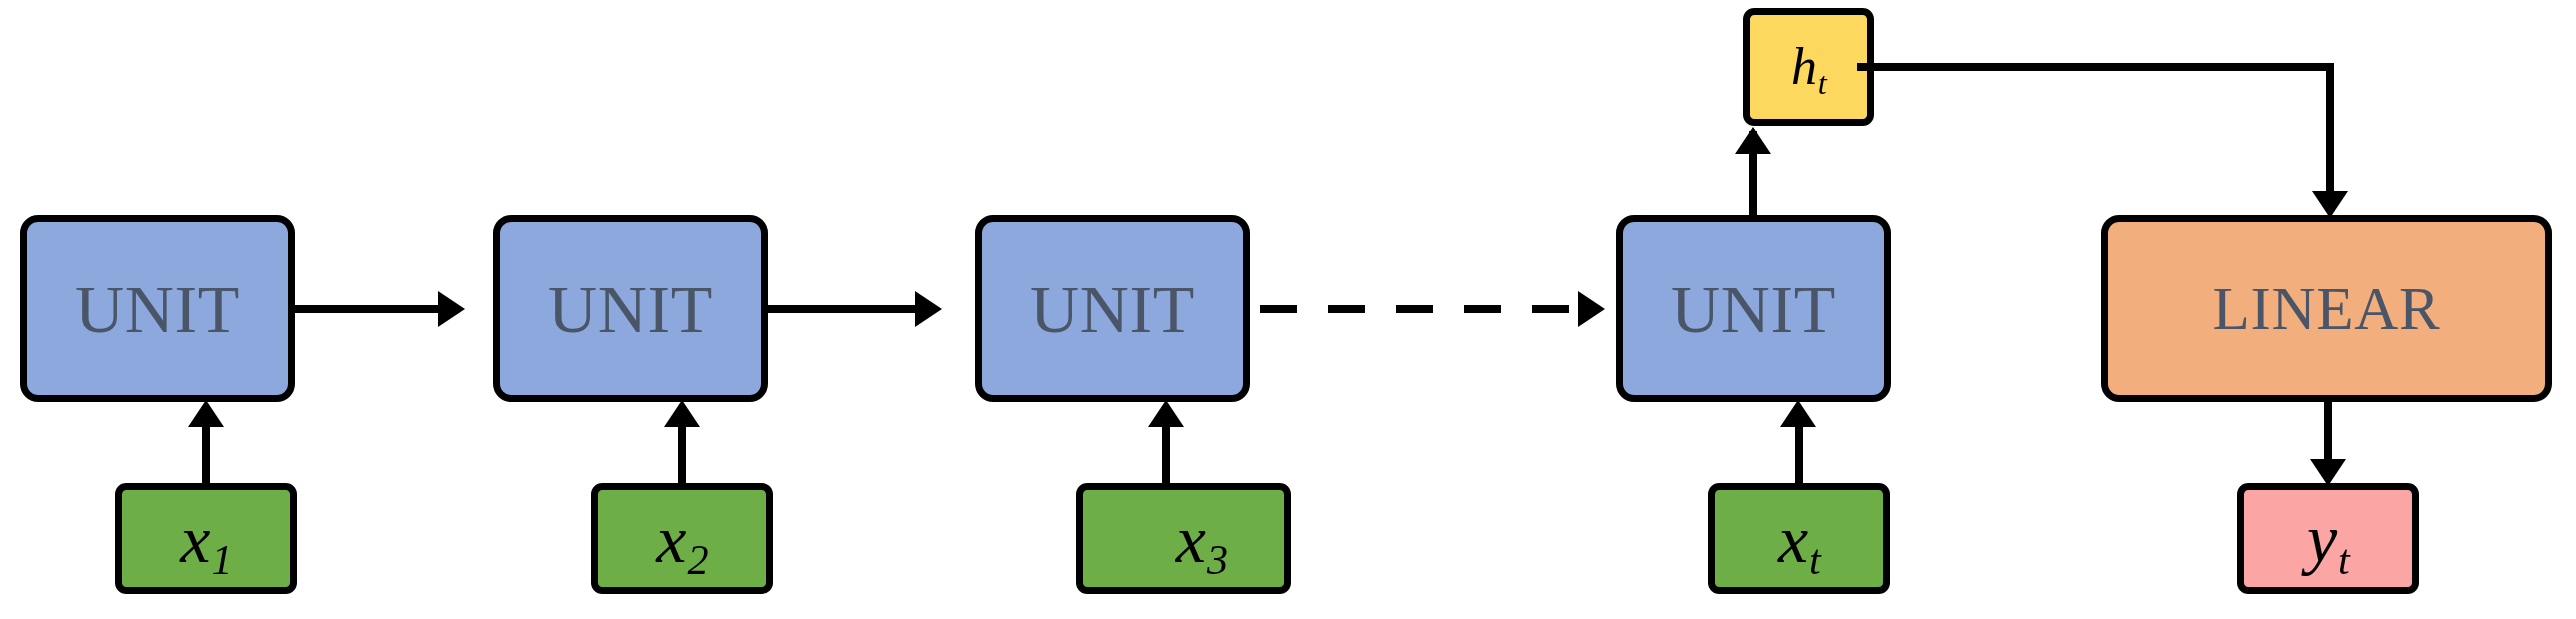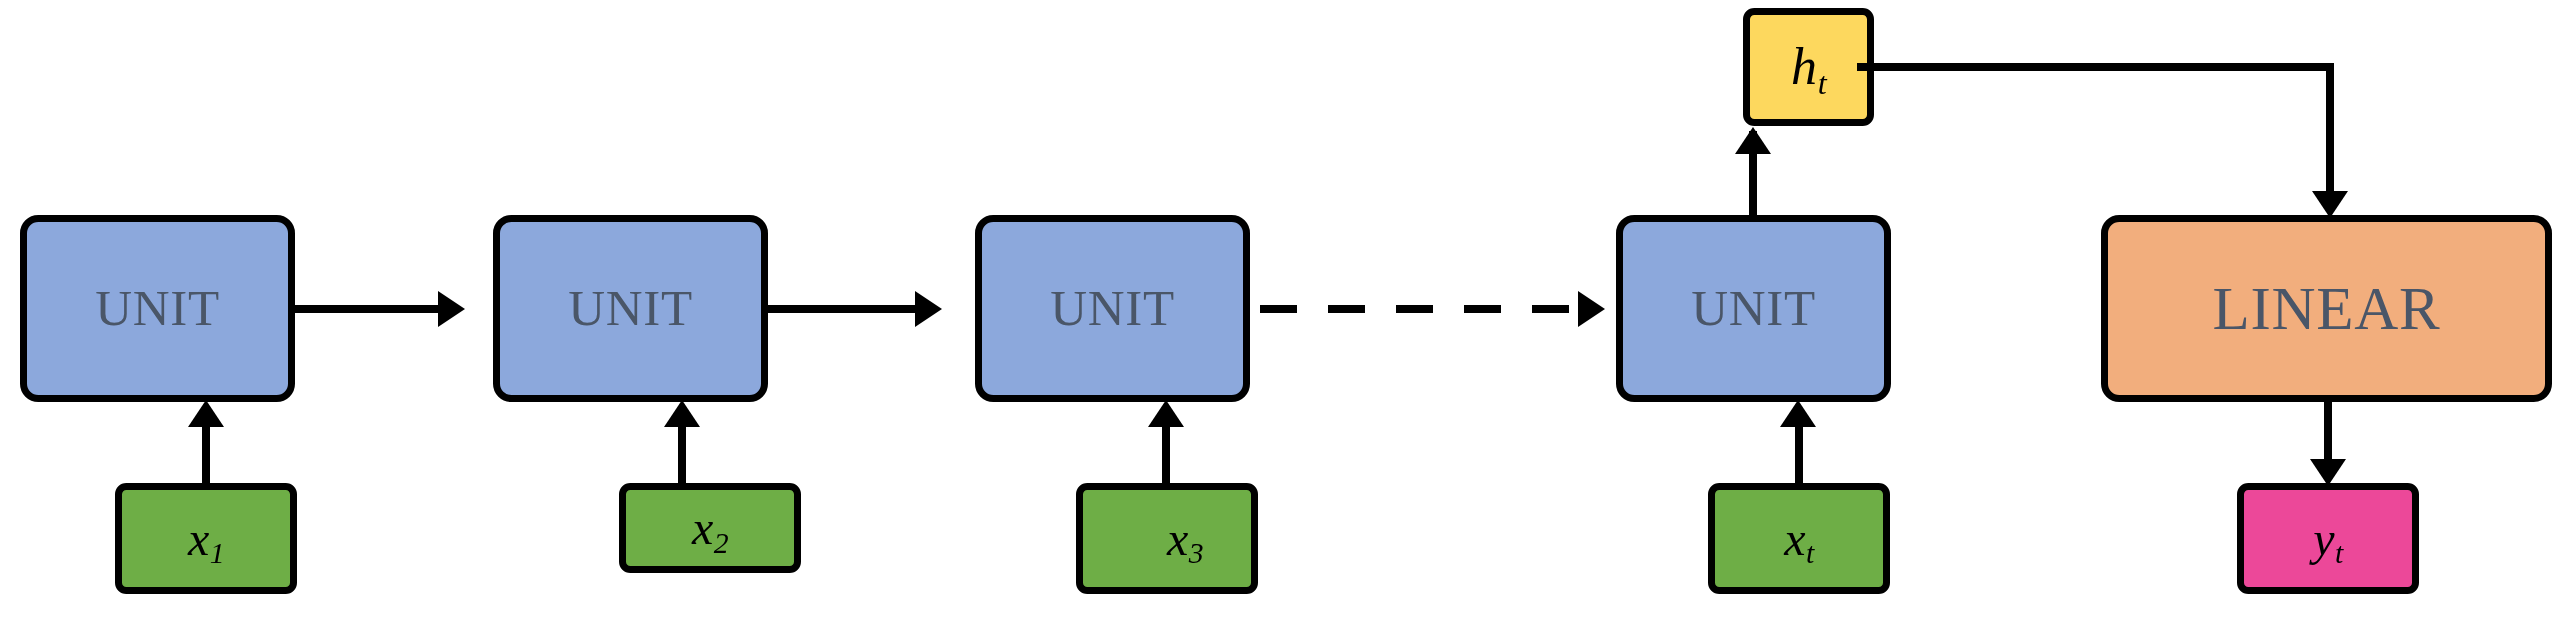--- a/index.html
+++ b/index.html
@@ -26,53 +26,53 @@
     border: 7.7px solid #000000;
     border-radius: 18.3px;
     line-height: 1;
     white-space: nowrap;
     user-select: none;
   }
 
   .node.unit {
     background: #8CA8DC;
     color: #4A5668;
-    font-size: 51px;
+    font-size: 68px;
     letter-spacing: 0.7px;
   }
 
   .node.linear {
     background: #F2AE7D;
     color: #4A5668;
     font-size: 61px;
     letter-spacing: 0.7px;
   }
 
   .node.input {
     background: #6EAE46;
     color: #000000;
     border-width: 7px;
     border-radius: 11.3px;
-    font-size: 48px;
+    font-size: 68px;
   }
 
   .node.state {
     background: #FDD85E;
     color: #000000;
     border-width: 7px;
     border-radius: 11.3px;
     font-size: 52px;
   }
 
   .node.output {
-    background: #ec4899;
+    background: #fca5a5;
     color: #000000;
     border-width: 7px;
     border-radius: 11.3px;
-    font-size: 48px;
+    font-size: 68px;
   }
 
   
   .mathvar {
     font-family: "Liberation Serif", "DejaVu Serif", serif;
     font-style: italic;
     display: inline-block;
     position: relative;
   }
   .mathvar .sub {
@@ -170,25 +170,25 @@
   <div class="dashed-line" style="left:1260px; top:305px; width:318px;"></div>
   <div class="arrow-right" style="left:1578px; top:291px;"></div>
 
   <div class="vline" style="left:1749px; top:131px; height:86px;"></div>
   <div class="arrow-up" style="left:1735px; top:127px;"></div>
 
   <div class="node input" style="left:115px; top:483px; width:182px; height:111px;">
     <span class="mathvar"><span>x</span><span class="sub">1</span></span>
   </div>
 
-  <div class="node input" style="left:591px; top:483px; width:182px; height:90px;margin-left:28px;">
+  <div class="node input" style="left:591px; top:483px; width:182px; height:111px;">
     <span class="mathvar"><span>x</span><span class="sub">2</span></span>
   </div>
 
-  <div class="node input" style="left:1076px; top:483px; width:182px; height:111px;padding-left:36px;">
+  <div class="node input" style="left:1076px; top:483px; width:215px; height:111px;padding-left:36px;">
     <span class="mathvar"><span>x</span><span class="sub">3</span></span>
   </div>
 
   <div class="node input" style="left:1708px; top:483px; width:182px; height:111px;justify-content:center;">
     <span class="mathvar"><span>x</span><span class="sub">t</span></span>
   </div>
 
   <div class="node output" style="left:2237px; top:483px; width:182px; height:111px;">
     <span class="mathvar"><span>y</span><span class="sub">t</span></span>
   </div>

